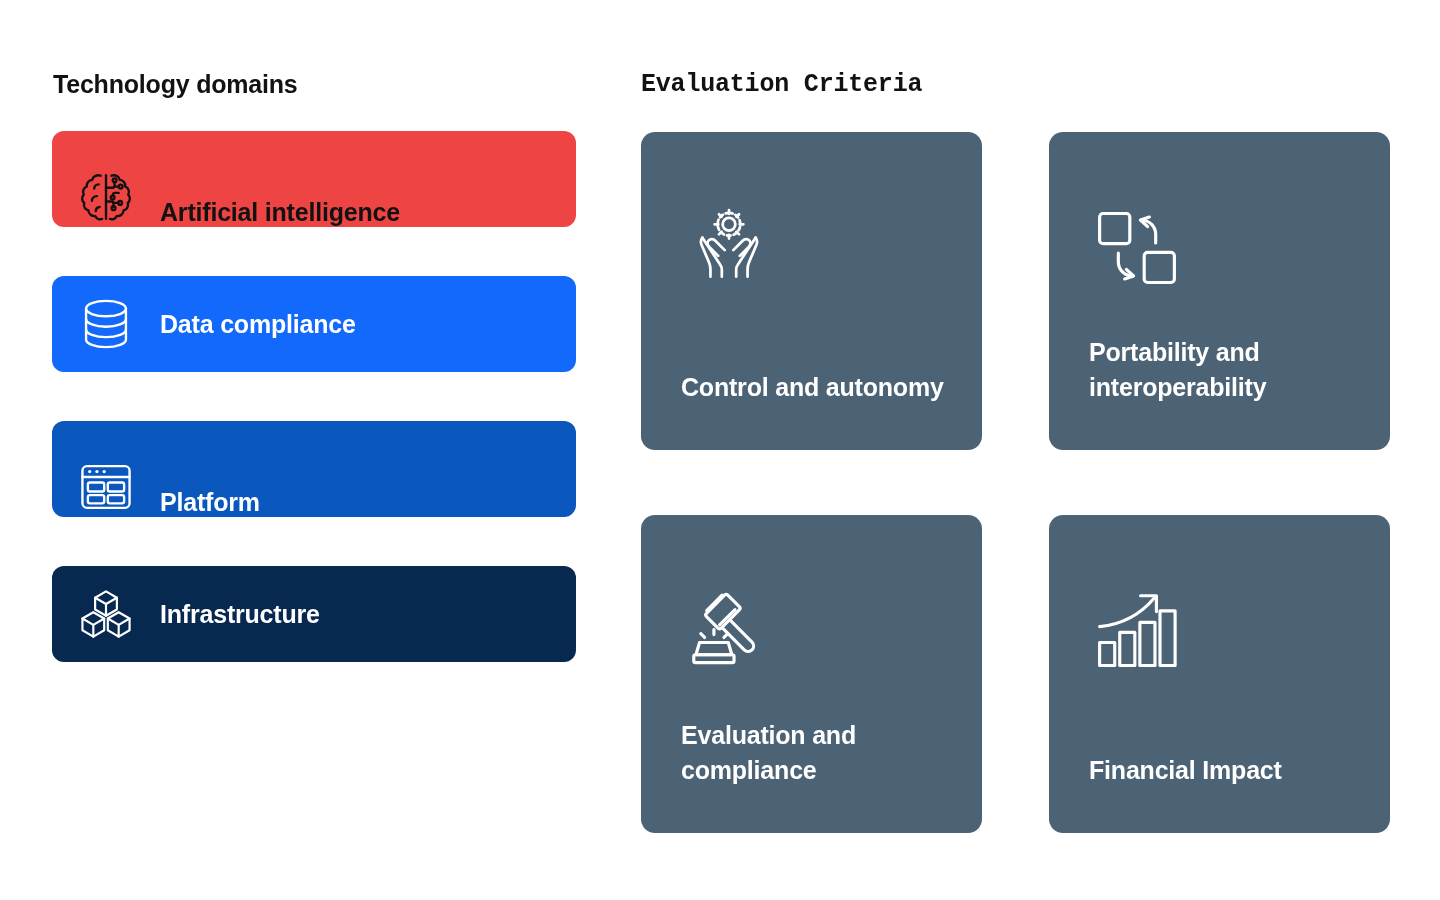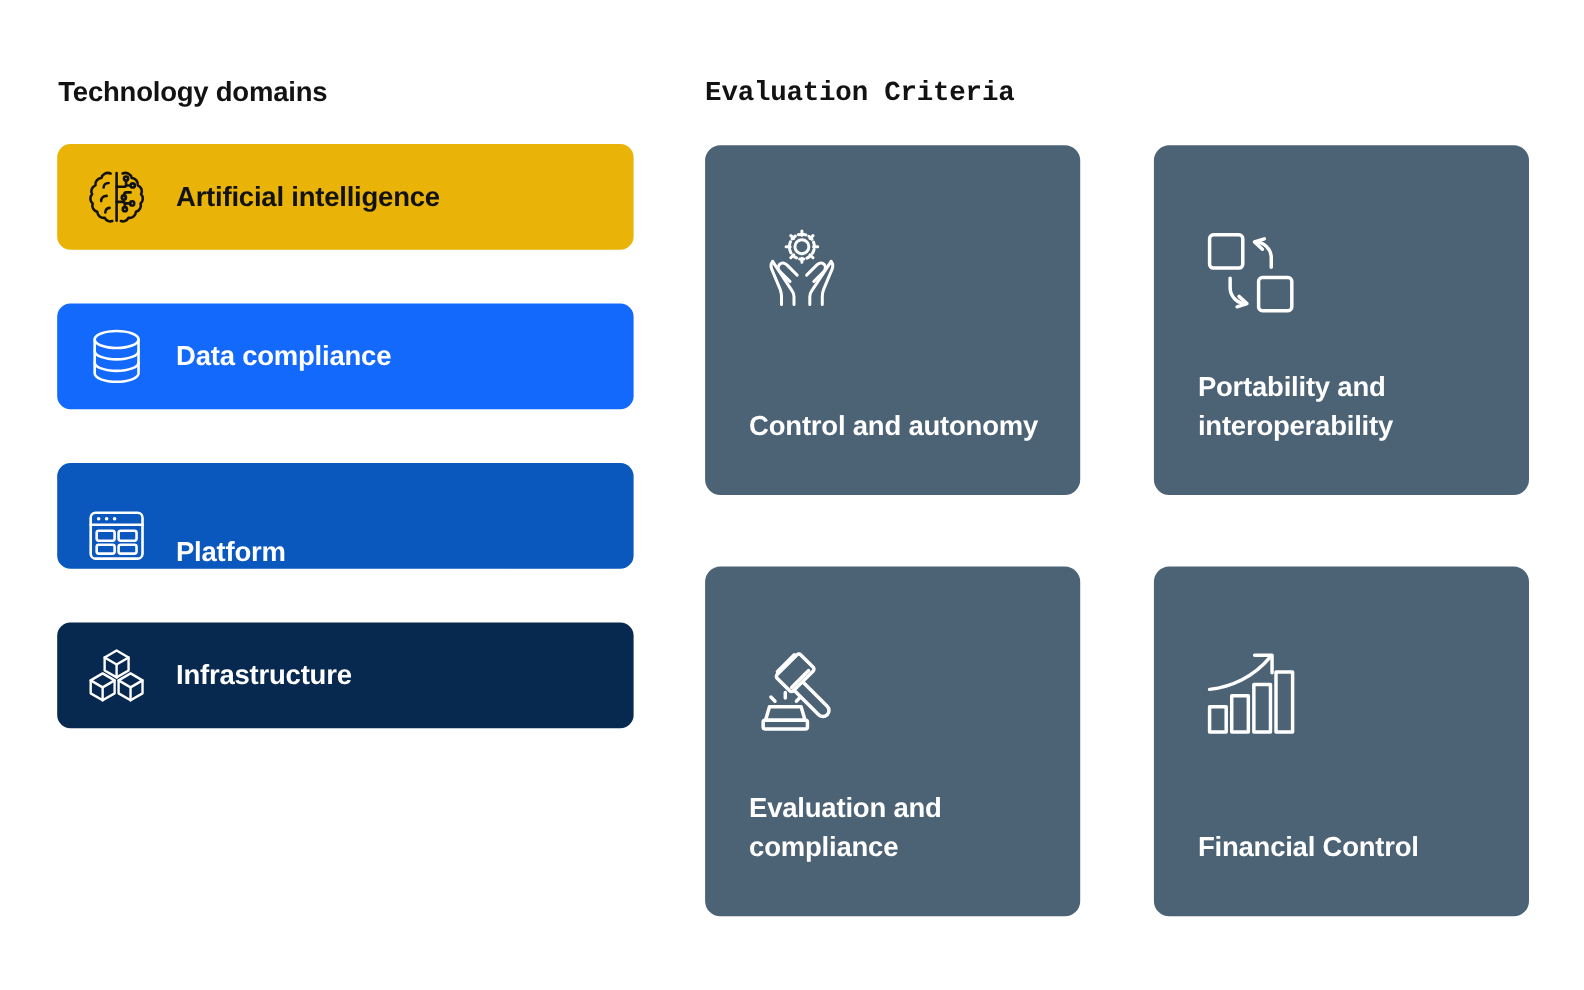--- a/index.html
+++ b/index.html
@@ -89,21 +89,21 @@
 <body style="background: rgb(255, 255, 255);">
 
 <div class="page">
 
   <div class="col-title" id="title-domains" style="color: rgb(18, 18, 18);">Technology domains</div>
 
   <div class="col-title" id="title-criteria" style="color: rgb(18, 18, 18);">Evaluation Criteria</div>
 
   <div class="domains">
 
-    <div class="pill" style="background: #eab308;">
+    <div class="pill" style="background: #ef4444; align-items: flex-end;">
       <span class="pill-icon" style="color: rgb(18, 18, 18);">
         <svg viewBox="0 0 64 64" fill="none" stroke="currentColor" stroke-width="2.6" stroke-linecap="round" stroke-linejoin="round">
           <path d="M32 8v48"></path>
           <path d="M26 8.5c-4 -1.6 -8.4 0.6 -9.2 4.6 -3.8 0.3 -6.6 3.6 -6 7.3 -3.6 1.4 -5.2 5.6 -3.3 8.9 -2.6 2.6 -2.4 7 0.5 9.3 -1.3 3.6 0.9 7.5 4.6 8.3 0.2 3.8 3.7 6.7 7.5 6.1 1.3 2.9 4.6 4.3 7.6 3.2"></path>
           <path d="M38 8.5c4 -1.6 8.4 0.6 9.2 4.6 3.8 0.3 6.6 3.6 6 7.3 3.6 1.4 5.2 5.6 3.3 8.9 2.6 2.6 2.4 7 -0.5 9.3 1.3 3.6 -0.9 7.5 -4.6 8.3 -0.2 3.8 -3.7 6.7 -7.5 6.1 -1.3 2.9 -4.6 4.3 -7.6 3.2"></path>
           <path d="M24 18c-3 0 -5 2 -5 4.6"></path>
           <path d="M22 31c-3.5 0 -5.5 2.4 -5.5 5.2"></path>
           <path d="M25 43c-2.6 0.3 -4.2 2.2 -4.3 4.6"></path>
           <path d="M41.5 15.5v4.2c0 1.2 -0.9 2.1 -2.1 2.1H32"></path>
           <path d="M46 27.5h-4.2c-1.2 0 -2.1 0.9 -2.1 2.1v1.6"></path>
@@ -230,16 +230,16 @@
       <span class="crit-icon">
         <svg viewBox="0 0 64 64" fill="none" stroke="#ffffff" stroke-width="2.2" stroke-linecap="round" stroke-linejoin="round">
           <rect x="6" y="40" width="10.5" height="16"></rect>
           <rect x="20" y="33" width="10.5" height="23"></rect>
           <rect x="34" y="26" width="10.5" height="30"></rect>
           <rect x="48" y="18" width="10.5" height="38"></rect>
           <path d="M6 29c14 -1.5 28 -8 38 -20"></path>
           <path d="M34.5 7.5H45.5V18.5"></path>
         </svg>
       </span>
-      <span class="crit-label">Financial Control</span>
+      <span class="crit-label">Financial Impact</span>
     </div>
   </div>
 </div>
 
 </body></html>

